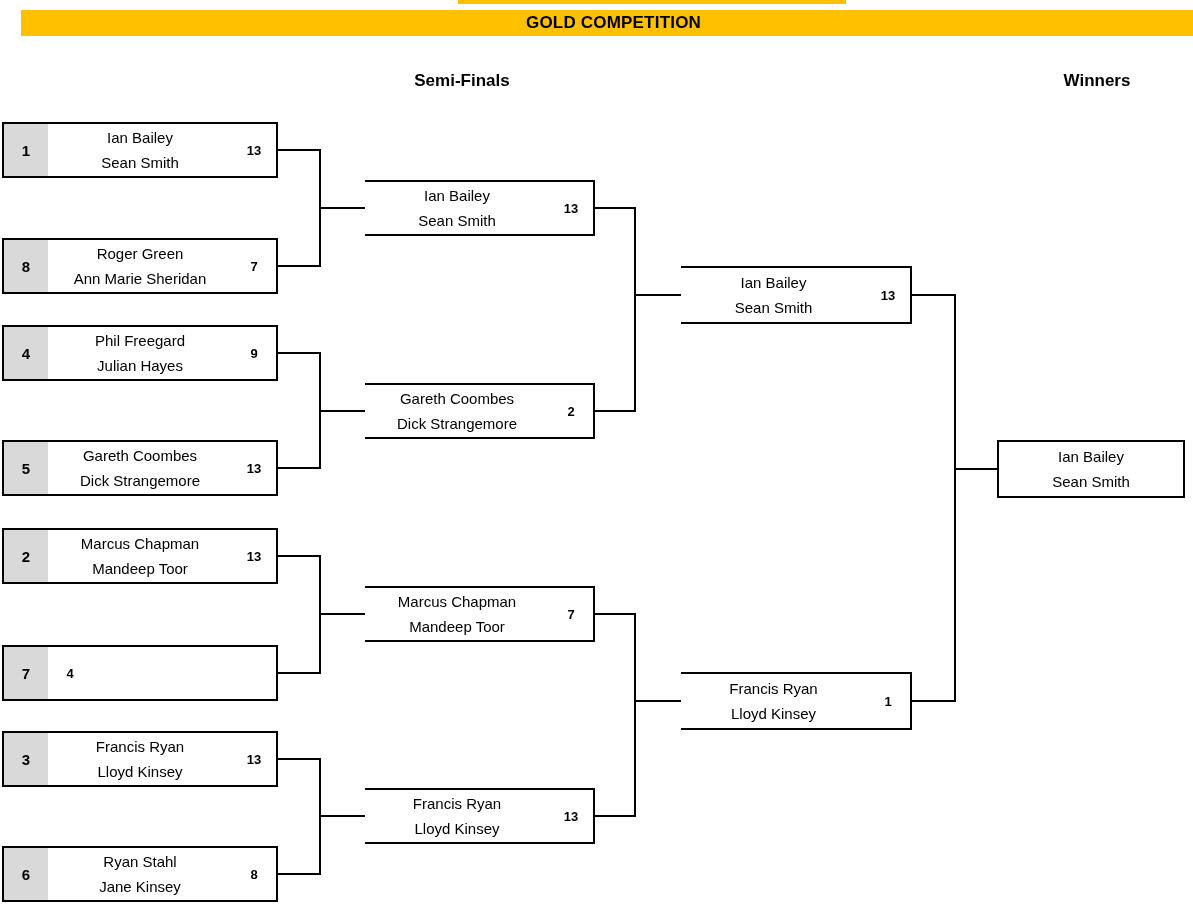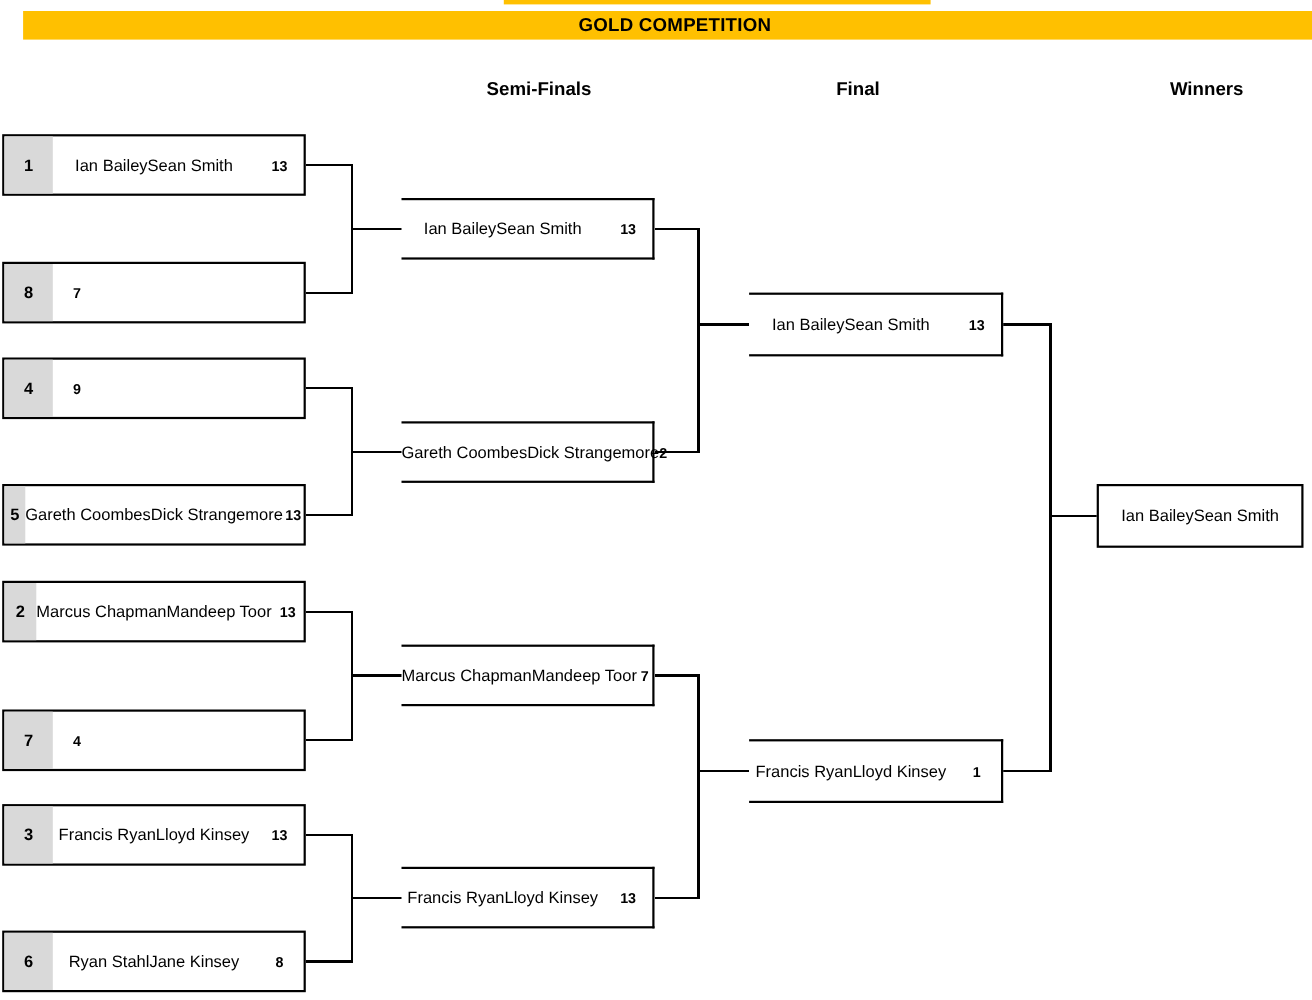--- a/index.html
+++ b/index.html
@@ -28,21 +28,21 @@
     font-size: 17px; font-weight: bold; letter-spacing: 0.2px; margin-left: 17px;
   }
 
   .col-header {
     position: absolute;
     top: 70px; width: 220px; height: 22px;
     text-align: center; line-height: 22px;
     font-size: 17px; font-weight: bold;
   }
   .col-header.h-qf  { left: 32px; }
-  .col-header.h-sf  { left: 380px; }
+  .col-header.h-sf  { left: 352px; }
   .col-header.h-fin { left: 670px; }
   .col-header.h-win { left: 987px; }
 
   svg.connectors {
     position: absolute; left: 0; top: 0;
     pointer-events: none;
     shape-rendering: crispEdges;
   }
   svg.connectors path { stroke: #000; stroke-width: 2; fill: none; }
 
@@ -58,21 +58,21 @@
   .box.win { left: 997px; width: 188px; height: 58px; }
 
   .seed {
     width: 44px;
     background: var(--seed_bg, #D9D9D9);
     display: flex; align-items: center; justify-content: center;
     font-size: 15px; font-weight: bold;
   }
   .names {
     flex: 1;
-    display: flex; flex-direction: row;
+    display: flex; flex-direction: column;
     align-items: center; justify-content: center;
     font-size: 15px; line-height: 25px;
     white-space: nowrap;
   }
   .score {
     width: 44px;
     display: flex; align-items: center; justify-content: center;
     font-size: 13px; font-weight: bold;
   }
 
@@ -91,21 +91,20 @@
 
 <div class="sheet">
 
   <div class="top-sliver"></div>
 
   <div class="title-bar">
     <span>GOLD COMPETITION</span>
   </div>
 
   <div class="col-header h-sf">Semi-Finals</div>
-  <div class="col-header h-fin">Final</div>
   <div class="col-header h-win">Winners</div>
 
   <svg class="connectors" width="1193" height="909" viewBox="0 0 1193 909" aria-hidden="true">
     <path d="M278 150 H320 V266 H278 M320 208 H365"></path>
     <path d="M278 353 H320 V468 H278 M320 411 H365"></path>
     <path d="M278 556 H320 V673 H278 M320 614 H365"></path>
     <path d="M278 759 H320 V874 H278 M320 816 H365"></path>
     <path d="M595 208 H635 V411 H595 M635 295 H681"></path>
     <path d="M595 614 H635 V816 H595 M635 701 H681"></path>
     <path d="M912 295 H955 V701 H912 M955 469 H997"></path>
@@ -115,25 +114,33 @@
     <div class="seed">1</div>
     <div class="names">
       <div>Ian Bailey</div>
       <div>Sean Smith</div>
     </div>
     <div class="score">13</div>
   </div>
 
   <div class="box qf qf2">
     <div class="seed">8</div>
+    <div class="names">
+      <div>Roger Green</div>
+      <div>Ann Marie Sheridan</div>
+    </div>
     <div class="score">7</div>
   </div>
 
   <div class="box qf qf3">
     <div class="seed">4</div>
+    <div class="names">
+      <div>Phil Freegard</div>
+      <div>Julian Hayes</div>
+    </div>
     <div class="score">9</div>
   </div>
 
   <div class="box qf qf4">
     <div class="seed">5</div>
     <div class="names">
       <div>Gareth Coombes</div>
       <div>Dick Strangemore</div>
     </div>
     <div class="score">13</div>

